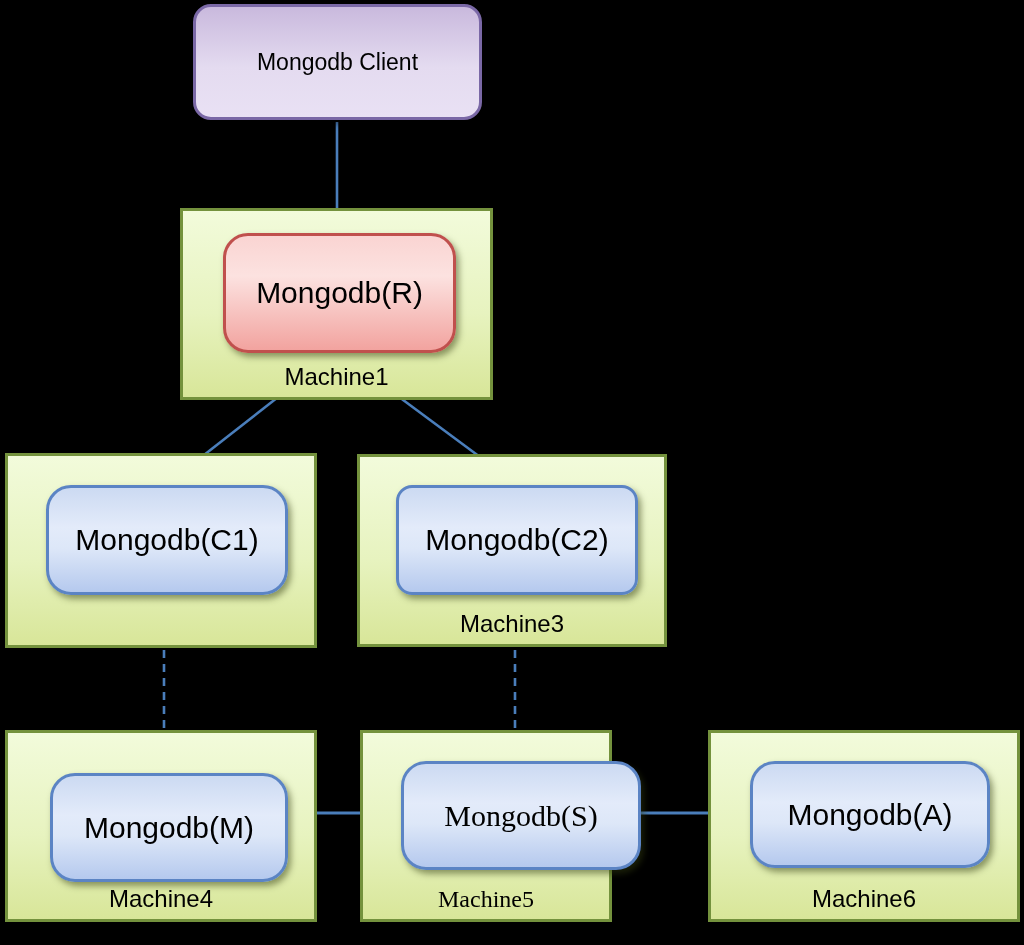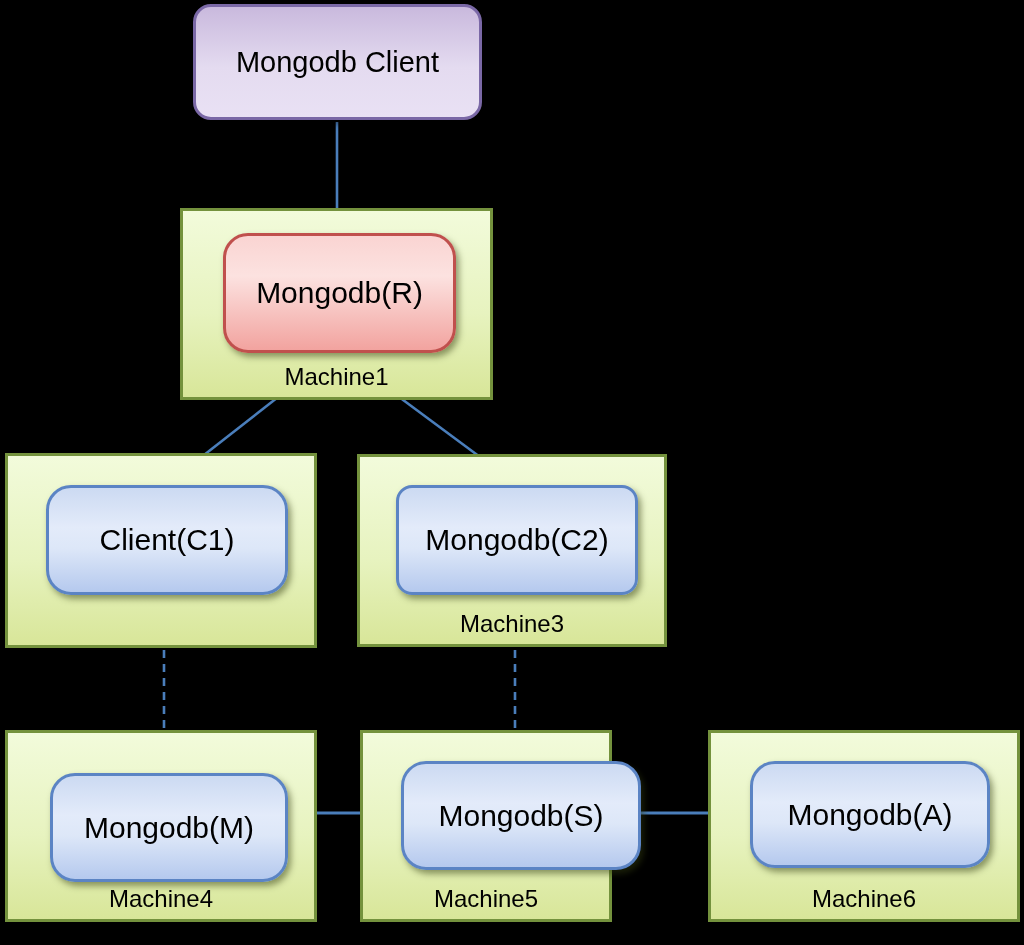--- a/index.html
+++ b/index.html
@@ -28,37 +28,37 @@
   .client-node {
     position: absolute;
     left: 193px; top: 4px;
     width: 289px; height: 116px;
     border: 3px solid #7a68a6;
     border-radius: 18px;
     background: linear-gradient(180deg, #c9b9dd 0%, #e4dbf0 55%, #e9e1f4 100%);
     display: flex;
     align-items: center;
     justify-content: center;
-    font-size: 29px;
+    font-size: 23px;
     box-shadow: 3px 4px 6px rgba(0,0,0,0.45);
     box-sizing: border-box;
   }
 
   
   .machine {
     position: absolute;
     border: 3px solid #74923d;
     background: linear-gradient(180deg, #f2fbdb 0%, #e7f3bf 55%, #d8e699 100%);
     box-sizing: border-box;
   }
   .m1 { left: 180px; top: 208px; width: 313px; height: 192px; text-decoration: underline; }
   .m2 { left: 5px;   top: 453px; width: 312px; height: 195px; }
   .m3 { left: 357px; top: 454px; width: 310px; height: 193px; }
   .m4 { left: 5px;   top: 730px; width: 312px; height: 192px; }
-  .m5 { left: 360px; top: 730px; width: 252px; height: 192px; }
+  .m5 { left: 360px; top: 730px; width: 252px; height: 192px; font-family: Liberation Serif, serif; }
   .m6 { left: 708px; top: 730px; width: 312px; height: 192px; }
 
   .machine-label {
     position: absolute;
     left: 0; right: 0; bottom: 8px;
     text-align: center;
     font-size: 24px;
     line-height: 1;
   }
 
@@ -124,21 +124,21 @@
 
   <div class="machine m1">
     <div class="node red node-r">
       <span>Mongodb(R)</span>
     </div>
     <div class="machine-label">Machine1</div>
   </div>
 
   <div class="machine m2">
     <div class="node blue node-c1">
-      <span>Client(C1)</span>
+      <span>Mongodb(C1)</span>
     </div>
   </div>
 
   <div class="machine m3">
     <div class="node blue node-c2">
       <span>Mongodb(C2)</span>
     </div>
     <div class="machine-label">Machine3</div>
   </div>
 

